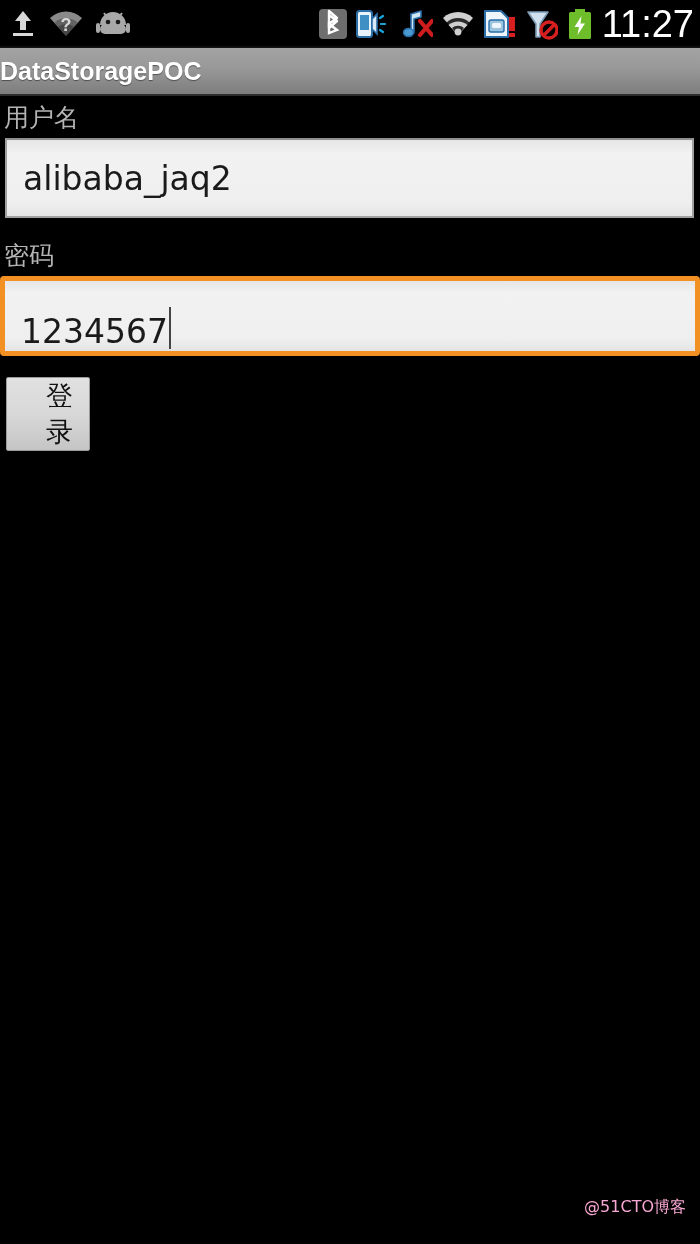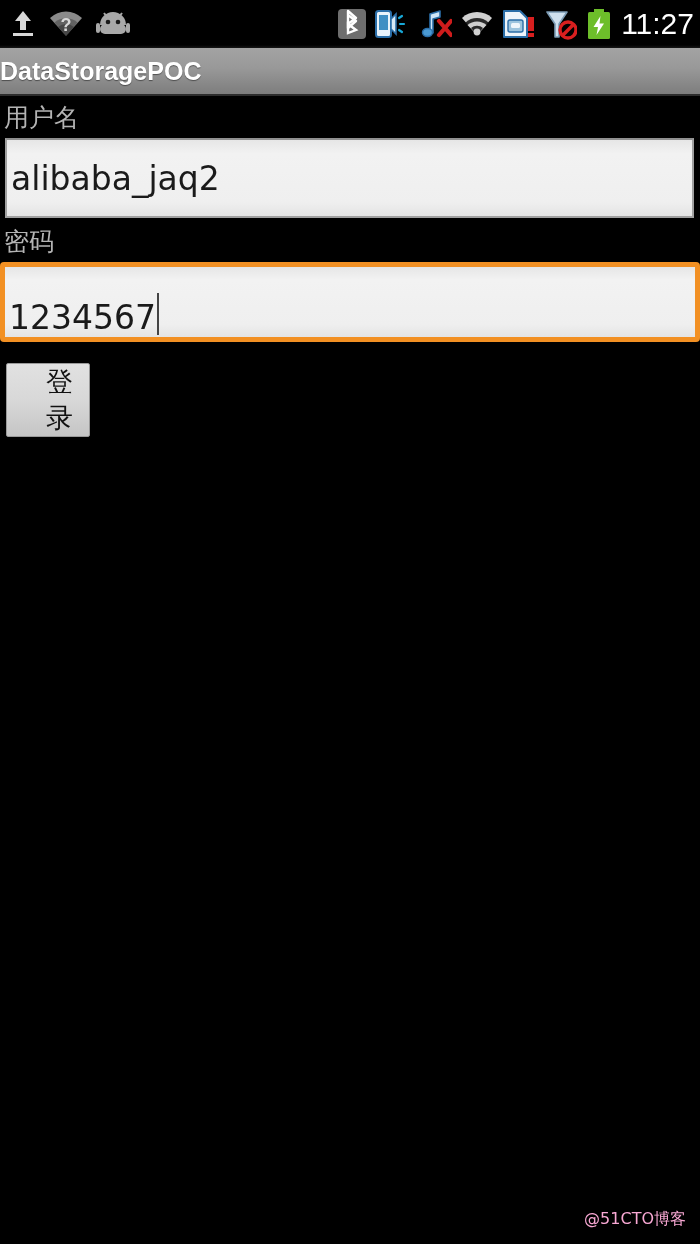--- a/index.html
+++ b/index.html
@@ -37,21 +37,21 @@
     display: flex;
     align-items: center;
     gap: 9px;
   }
   .sb-icon {
     display: block;
     line-height: 0;
   }
   .clock {
     color: #ffffff;
-    font-size: 30px;
+    font-size: 38px;
     letter-spacing: 0px;
     margin-left: 0;
     font-family: "Liberation Sans", "DejaVu Sans", sans-serif;
   }
   .statusbar-shadow {
     position: absolute;
     left: 0; top: 45px;
     width: 700px;
     height: 3px;
     background: linear-gradient(to bottom, #000 0%, #171717 100%);
@@ -74,33 +74,33 @@
     font-size: 25px;
     font-weight: bold;
     text-shadow: 0px 1px 1px rgba(0,0,0,0.45);
   }
 
   
   .content {
     position: absolute;
     left: 0; top: 98px;
     width: 700px;
-    bottom: 0;
+    bottom: 12px;
     background: #000;
   }
 
   .field-label {
     color: #b4b4b4;
     font-size: 25px;
     padding-left: 4px;
     line-height: 36px;
     font-family: "DejaVu Sans", "Liberation Sans", sans-serif;
   }
   .label-username { margin-top: 2px; }
-  .label-password { margin-top: 6px; }
+  .label-password { margin-top: 20px; }
 
   .edit-wrap {
     box-sizing: border-box;
   }
   .edit-username {
     margin: 2px 6px 0 5px;
     height: 80px;
     background: linear-gradient(to bottom, #e6e6e6 0%, #f2f2f2 18%, #efefef 82%, #e4e4e4 100%);
     border: 2px solid #a0a0a0;
     border-top-color: #909090;
@@ -112,21 +112,21 @@
     height: 80px;
     background: linear-gradient(to bottom, #e6e6e6 0%, #f2f2f2 18%, #efefef 82%, #e4e4e4 100%);
     border: 5px solid #f29023;
     border-radius: 4px;
     display: flex;
     align-items: flex-end;
   }
   .edit-value {
     color: #1a1a1a;
     font-size: 33px;
-    padding-left: 4px;
+    padding-left: 16px;
     white-space: nowrap;
     font-family: "DejaVu Sans", "Liberation Sans", sans-serif;
   }
   .caret {
     display: inline-block;
     width: 2px;
     height: 42px;
     background: #444;
     vertical-align: middle;
     margin-left: 1px;

